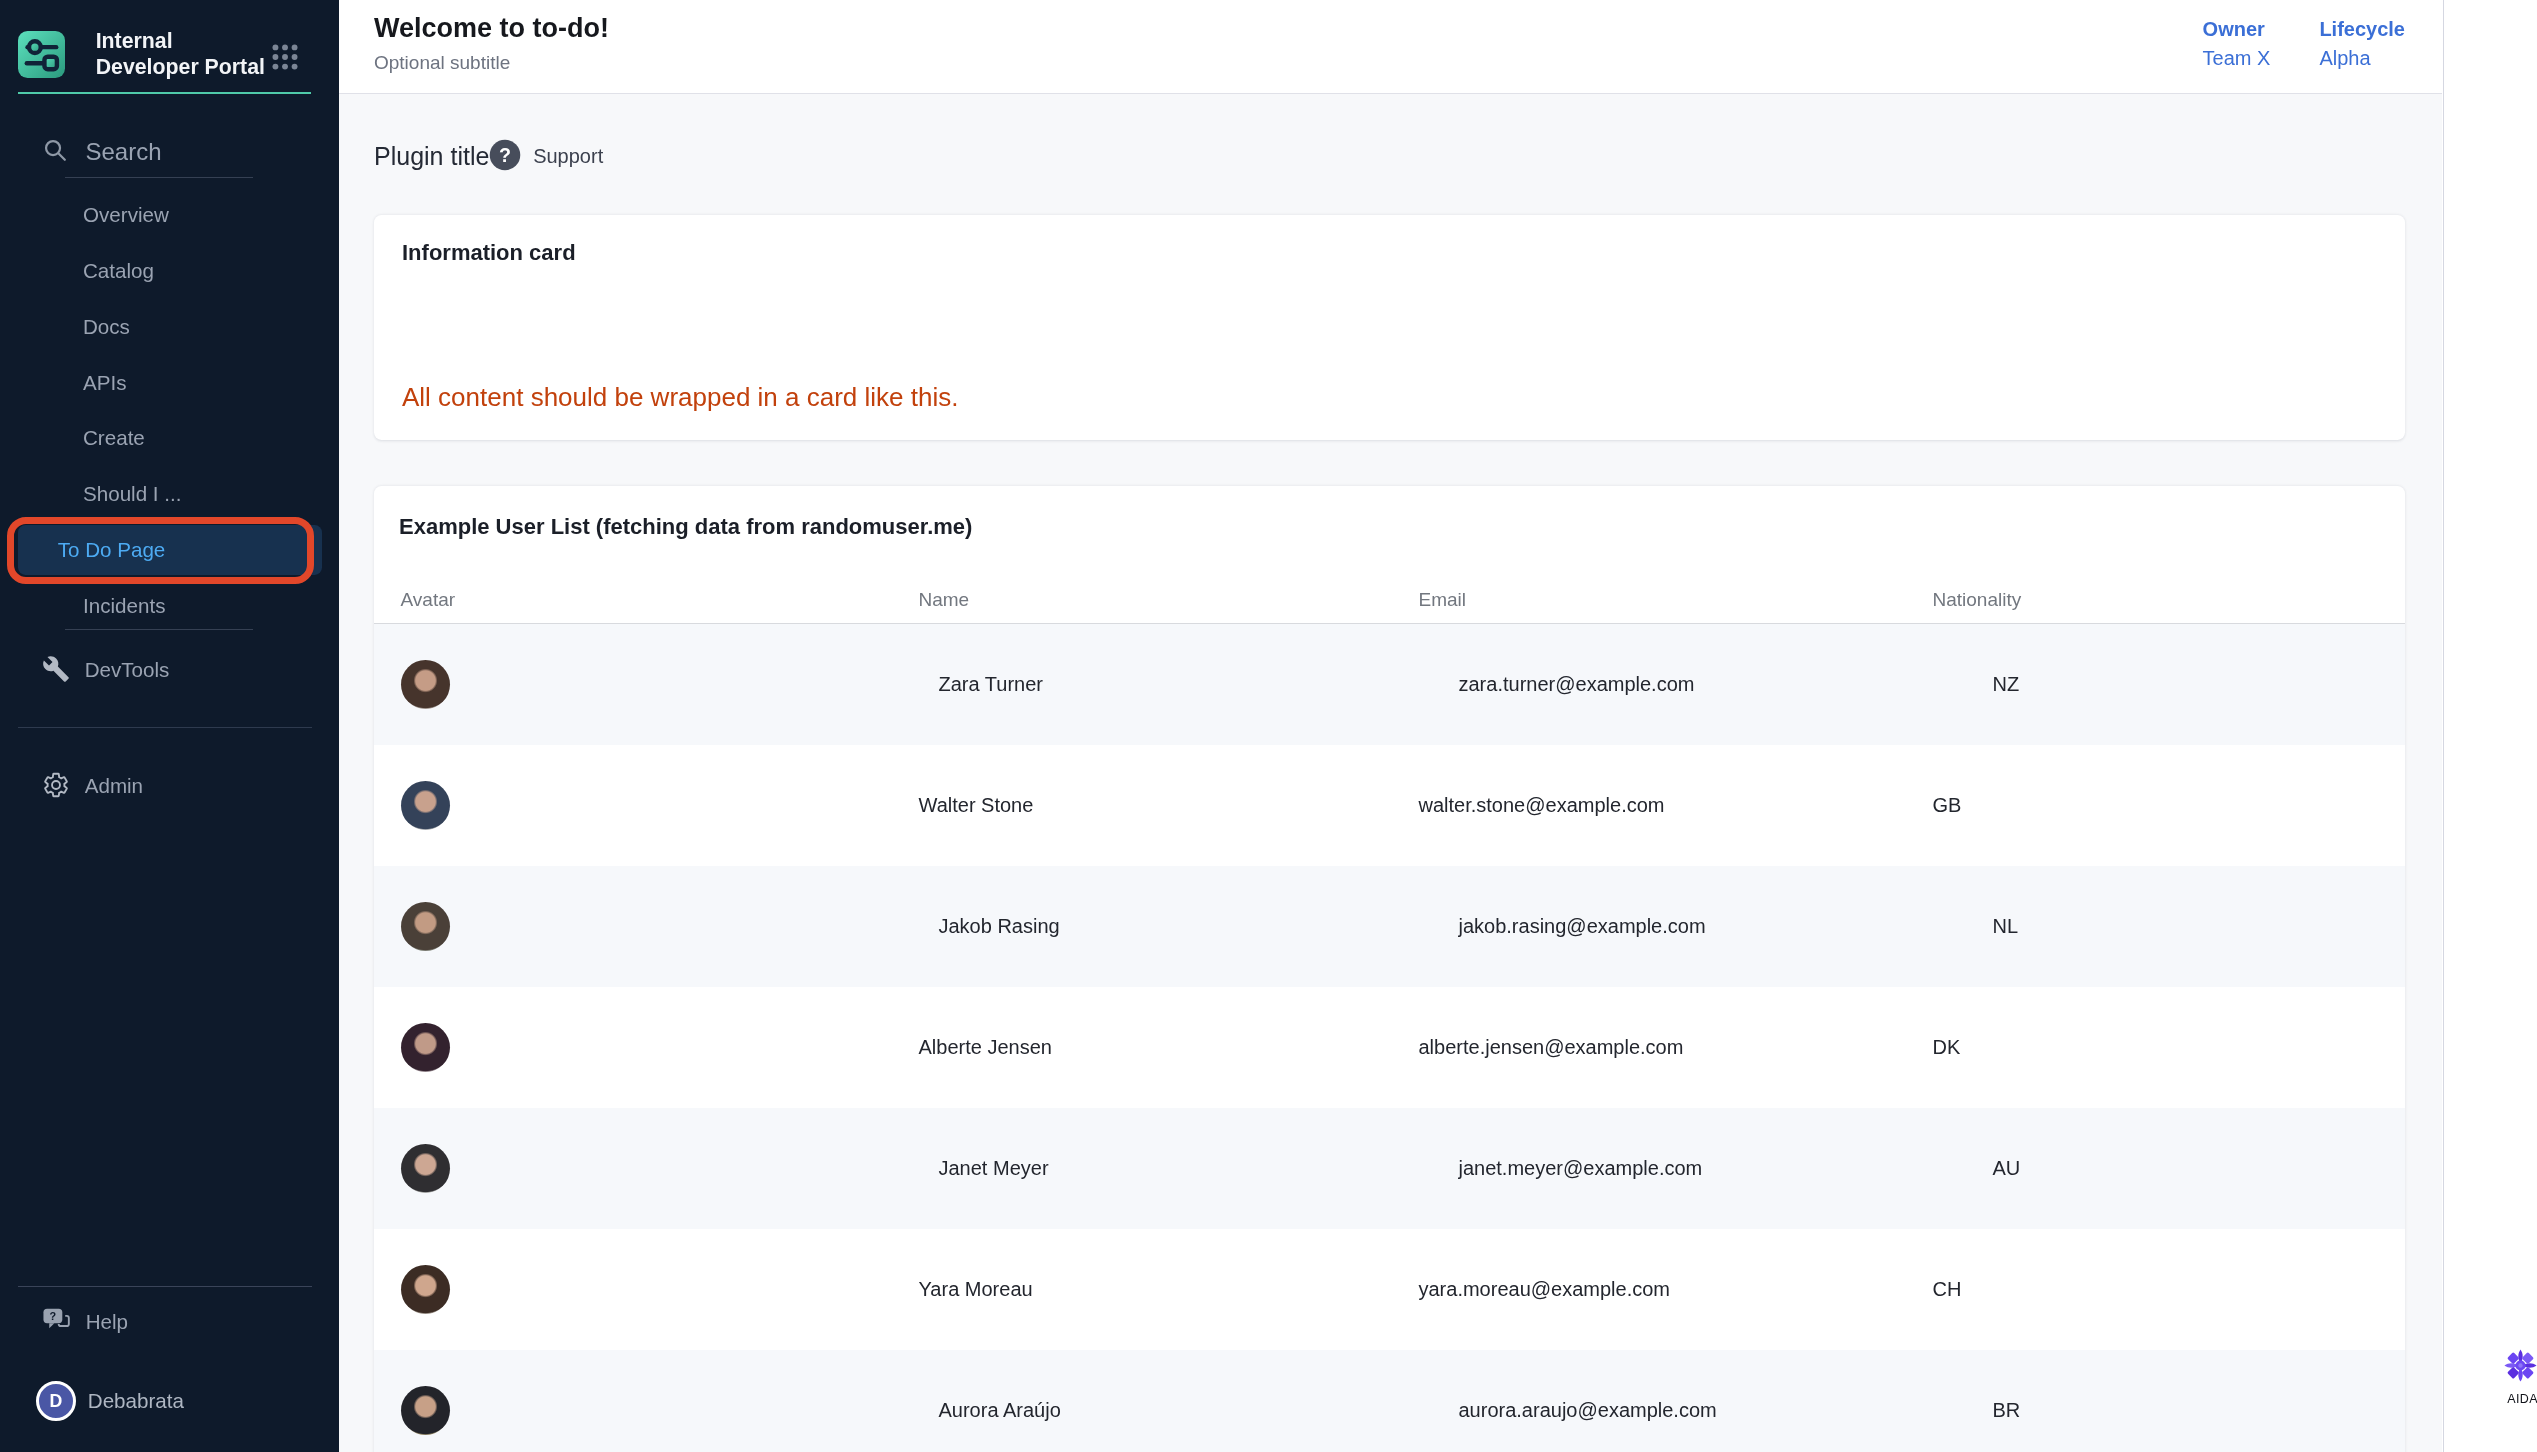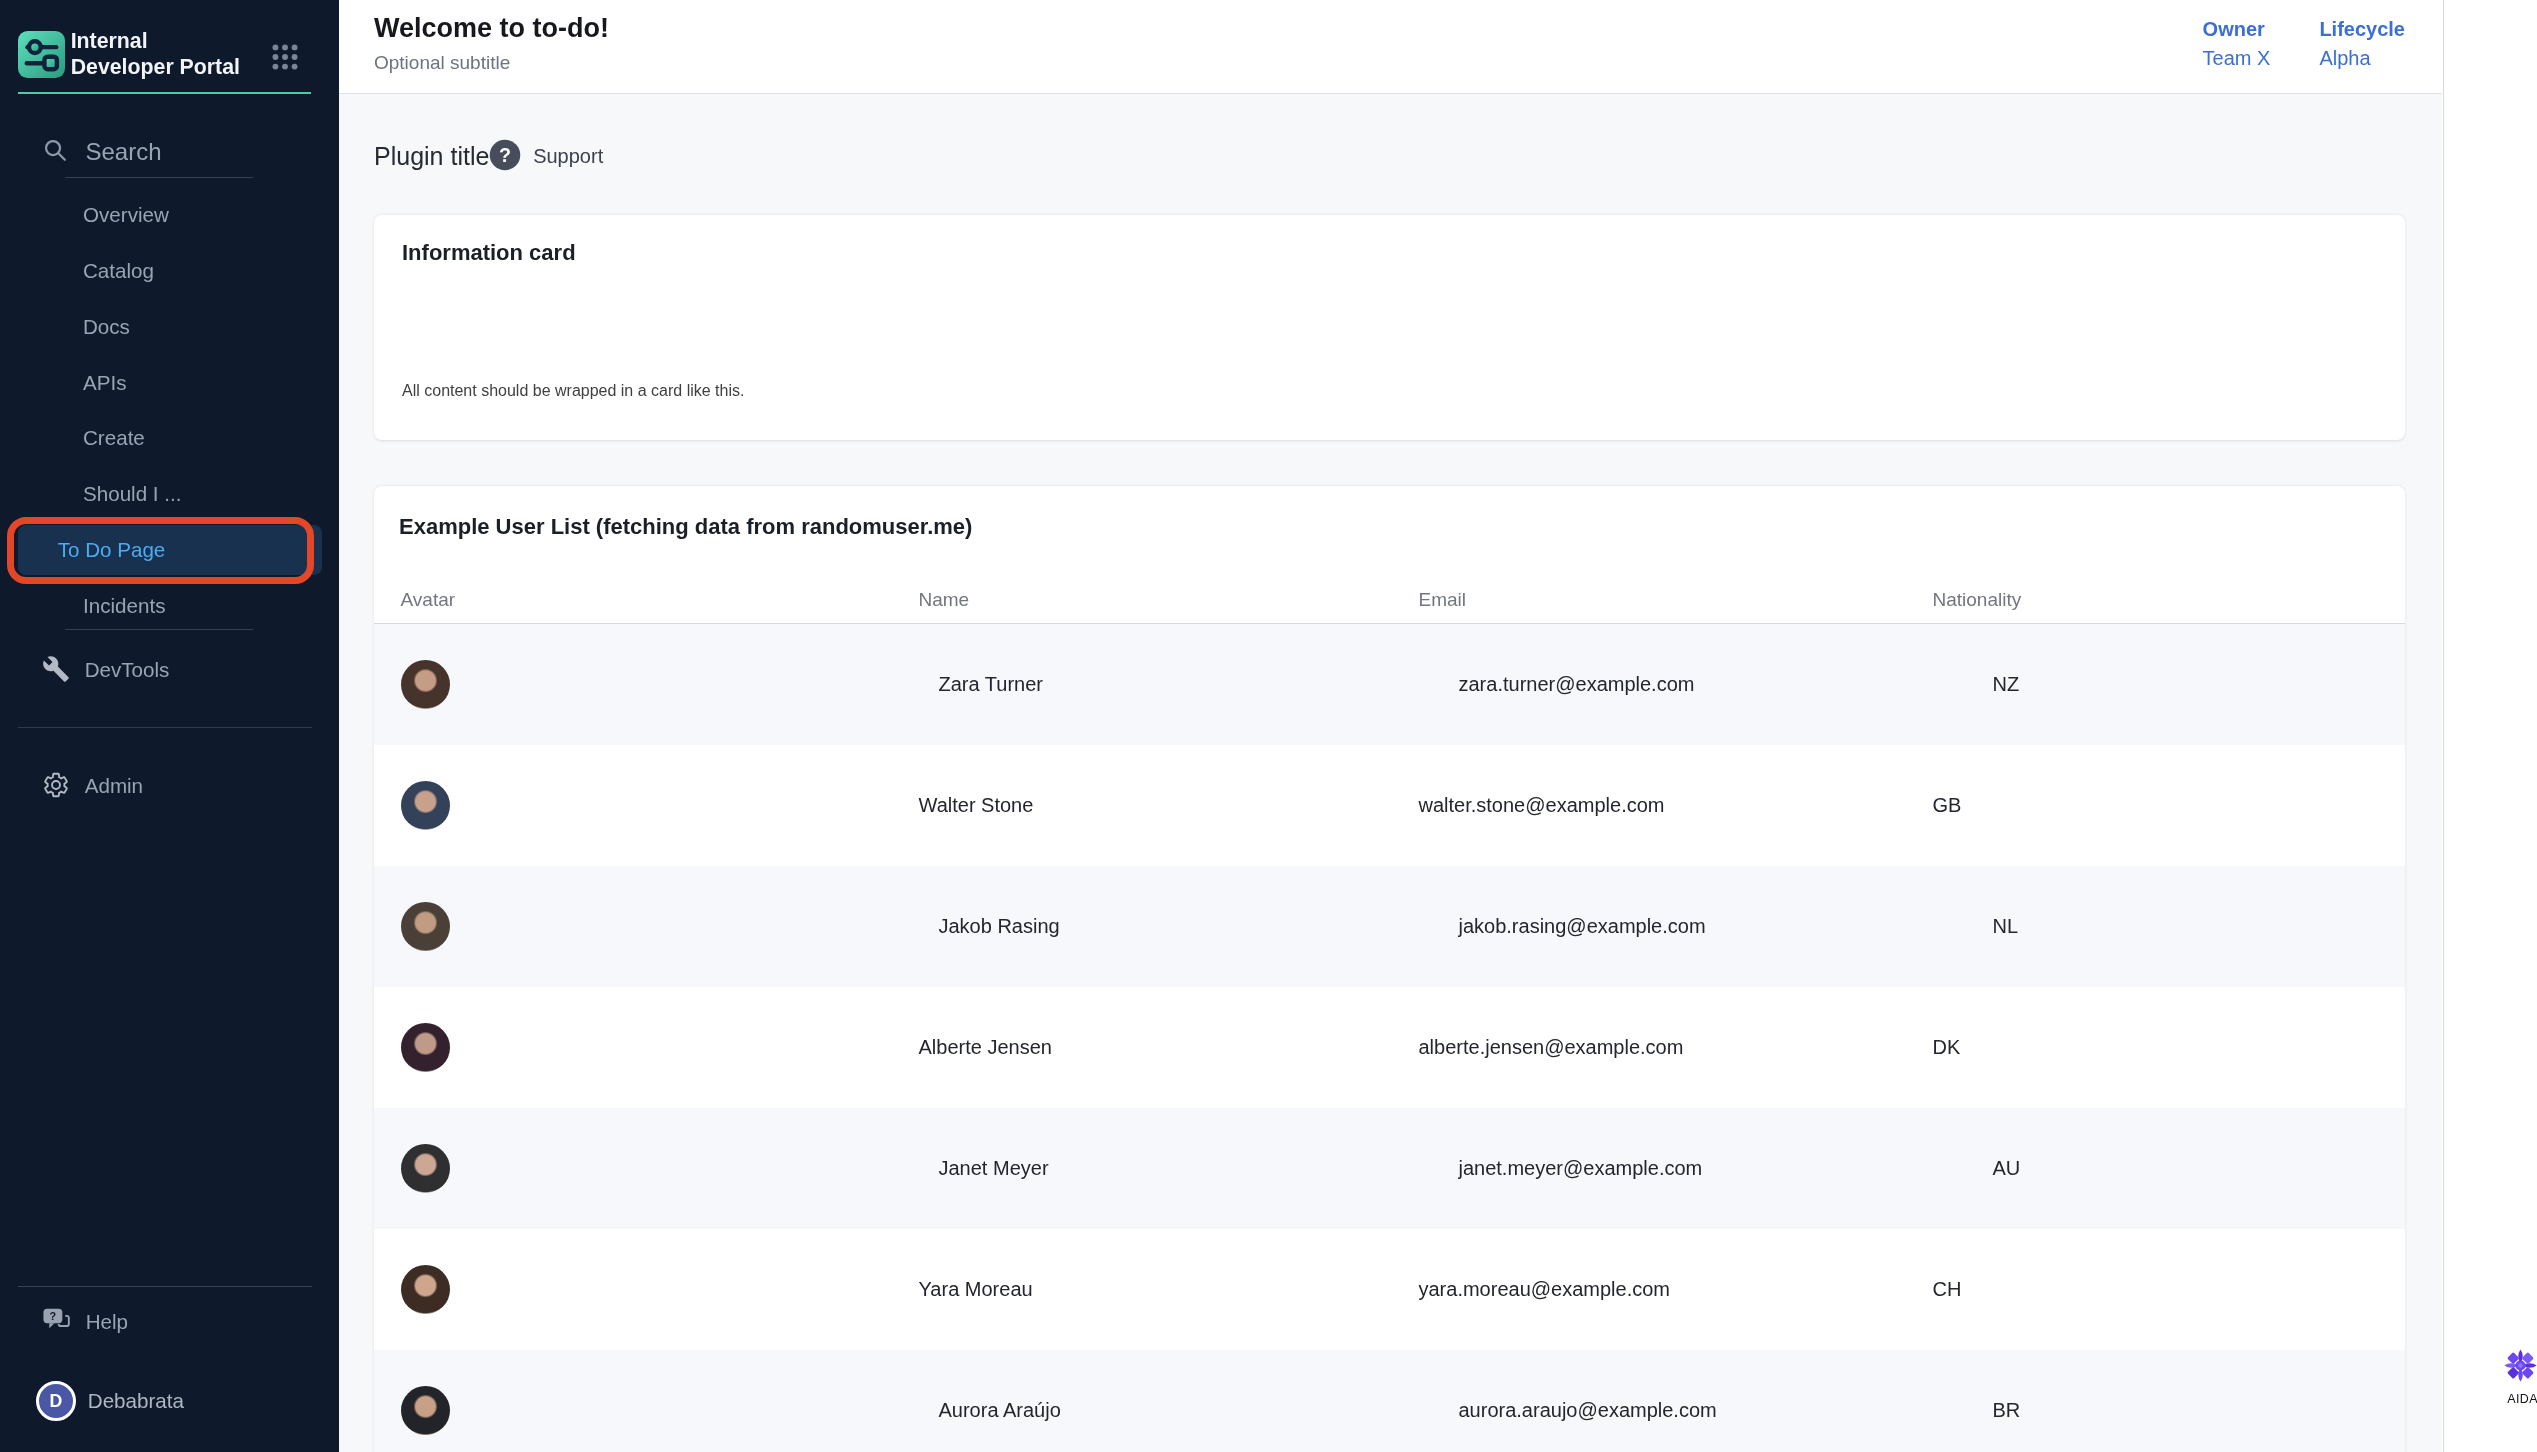--- a/index.html
+++ b/index.html
@@ -9,21 +9,21 @@
     background:#ffffff;
   }
   
   .sidebar{
     position:absolute;left:0;top:0;width:339px;height:1453px;
     background:#0e1a2b;z-index:2;
   }
   .logo-row{position:absolute;left:17.7px;top:29px;display:flex;align-items:center;}
   .logo-badge{width:47px;height:47px;flex:0 0 auto;}
   .logo-title{
-    margin-left:6px;width:175px;color:#f2f4f7;font-size:21.3px;font-weight:600;line-height:1.22;
+    margin-left:31px;width:175px;color:#f2f4f7;font-size:21.3px;font-weight:600;line-height:1.22;
   }
   .apps-icon{position:absolute;left:271px;top:43px;width:28px;height:28px;cursor:pointer;}
   .teal-divider{position:absolute;left:18.4px;top:92px;width:293px;height:2.2px;background:#4fcaa9;}
   .search-row{position:absolute;left:42px;top:136px;height:32px;display:flex;align-items:center;cursor:pointer;}
   .search-row .label{margin-left:17px;font-size:24px;color:#9aa3b2;}
   .sb-divider{position:absolute;height:0.7px;background:#354053;}
   .d-search{left:65px;top:177px;width:188px;}
   .d-mid{left:65px;top:629px;width:188px;}
   .d-admin{left:17.7px;top:727px;width:294px;background:#2e3a4e;}
   .d-bottom{left:17.7px;top:1286px;width:294px;background:#3a4459;}
@@ -71,21 +71,21 @@
   .page-title-row{display:flex;justify-content:flex-start;align-items:center;height:32px;}
   .page-title{font-size:25px;font-weight:400;color:#252a35;}
   .support-btn{display:flex;align-items:center;cursor:pointer;}
   .support-btn .label{margin-left:11.8px;font-size:20px;font-weight:500;color:#3c414e;}
   .card{
     background:#ffffff;border-radius:7.4px;
     box-shadow:0 0.7px 2.9px rgba(25,35,60,0.12);
   }
   .info-card{margin-top:43px;height:225px;box-sizing:border-box;padding:25px 29px 0 28px;}
   .info-card .card-title{font-size:22px;font-weight:700;color:#1b1f28;}
-  .info-card .card-body{margin-top:116px;font-size:16px;color:#404040;}
+  .info-card .card-body{margin-top:116px;font-size:26px;color:#c2410c;}
   .list-card{margin-top:46px;height:1104px;box-sizing:border-box;padding-top:28px;overflow:hidden;}
   .list-title{font-size:22px;font-weight:700;color:#1b1f28;padding-left:25px;}
   .t-grid{display:grid;grid-template-columns:518px 500px 514px 1fr;padding-left:26.5px;align-items:center;}
   .t-head{margin-top:37px;height:47px;border-bottom:1.5px solid #d8dade;box-sizing:border-box;}
   .t-head span{font-size:19px;font-weight:500;color:#72777f;}
   .t-row{height:121px;}
   .t-row.alt{background:#f6f8fb;gap:20px;}
   .t-row .cell{font-size:20px;color:#23262e;}
   .avatar{width:49px;height:49px;border-radius:50%;}
   

